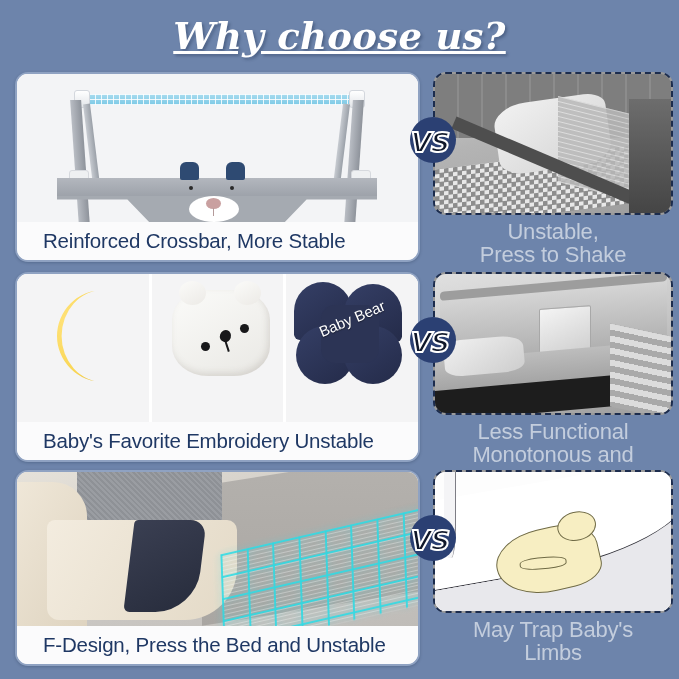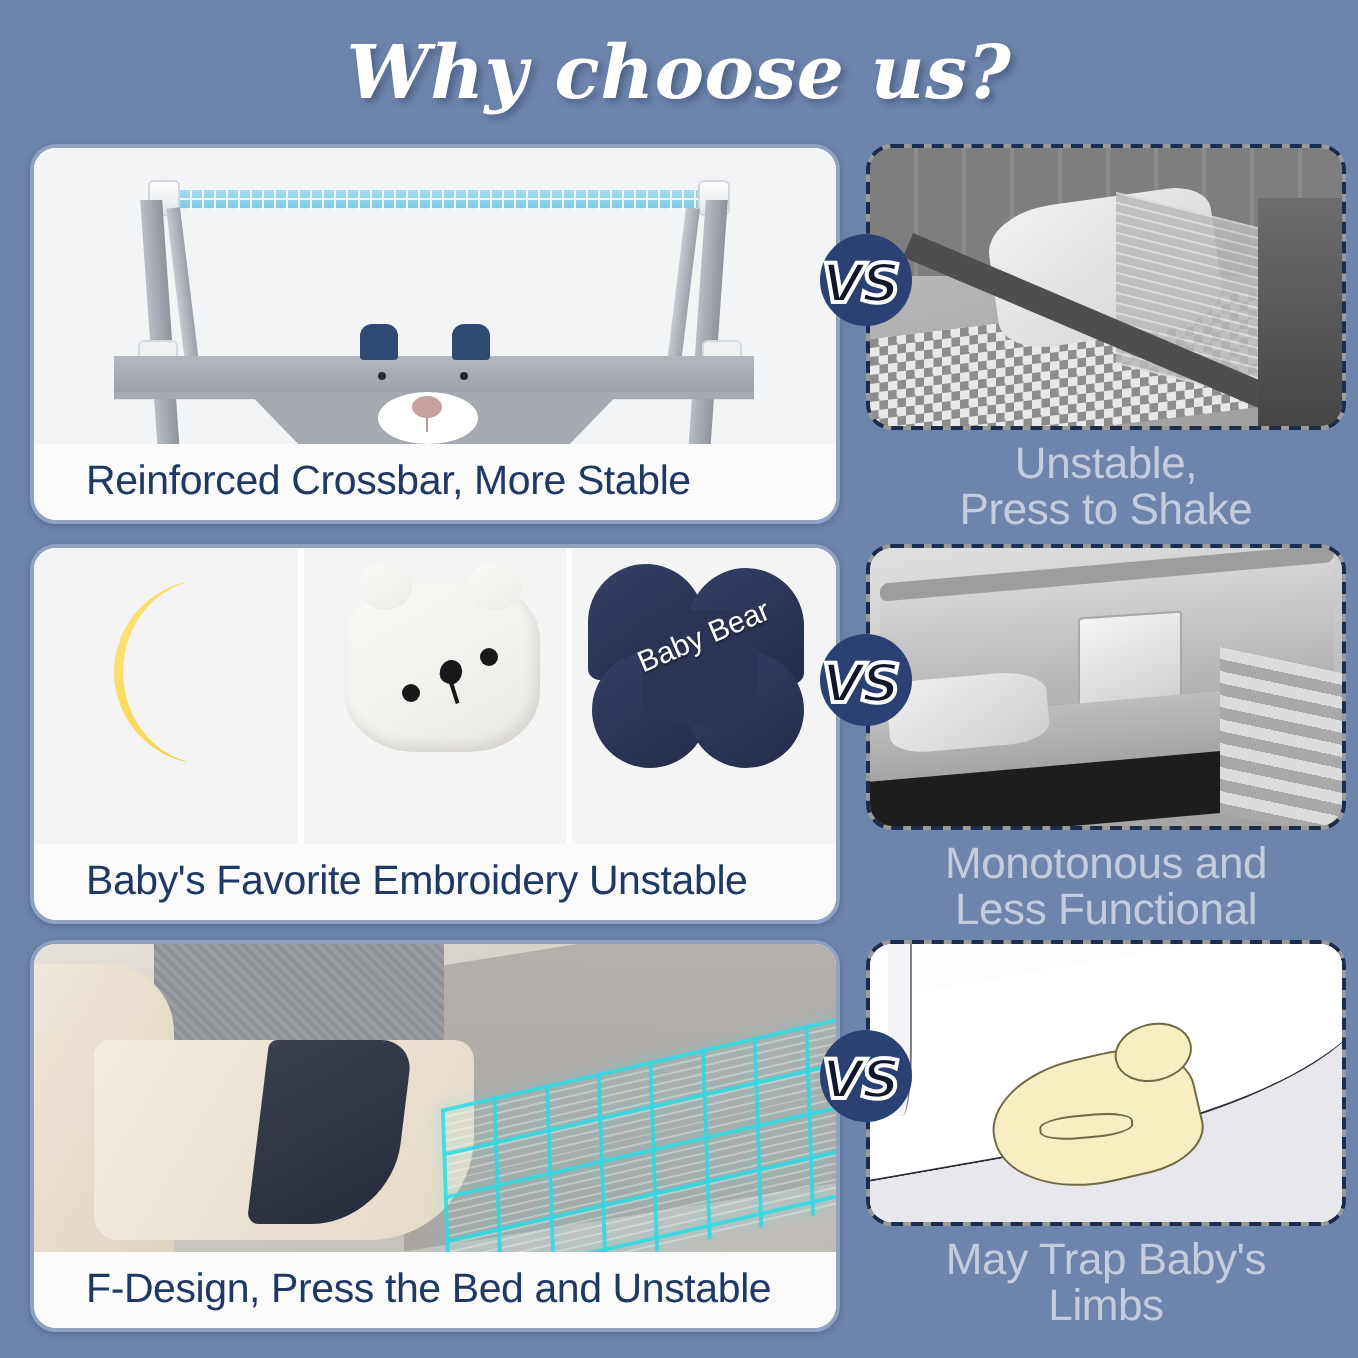--- a/index.html
+++ b/index.html
@@ -27,20 +27,21 @@
     left: 0;
     width: 679px;
     text-align: center;
     font-family: "DejaVu Serif", serif;
     font-style: italic;
     font-weight: 700;
     font-size: 37px;
     letter-spacing: 0.3px;
     color: #ffffff;
     text-shadow: 2px 2px 3px rgba(40,58,92,0.45);
+    text-decoration: underline;
   }
 
   
   .row {
     position: absolute;
     left: 0;
     width: 679px;
   }
   .row-1 { top: 72px;  height: 190px; }
   .row-2 { top: 272px; height: 190px; }
@@ -529,22 +530,22 @@
           <div class="rail-big"></div>
           <div class="frame-top"></div>
           <div class="pocket"></div>
           <div class="mattress2"></div>
           <div class="pillow2"></div>
           <div class="darkbase"></div>
           <div class="stack"></div>
         </div>
       </div>
       <div class="bad-caption">
+        <div>Less Functional</div>
         <div>Monotonous and</div>
-        <div>Less Functional</div>
       </div>
     </div>
   </div>
 
   <div class="row row-3">
 
     <div class="good-card">
       <div class="good-art">
         <div class="fdesign">
           <div class="mattress"></div>

